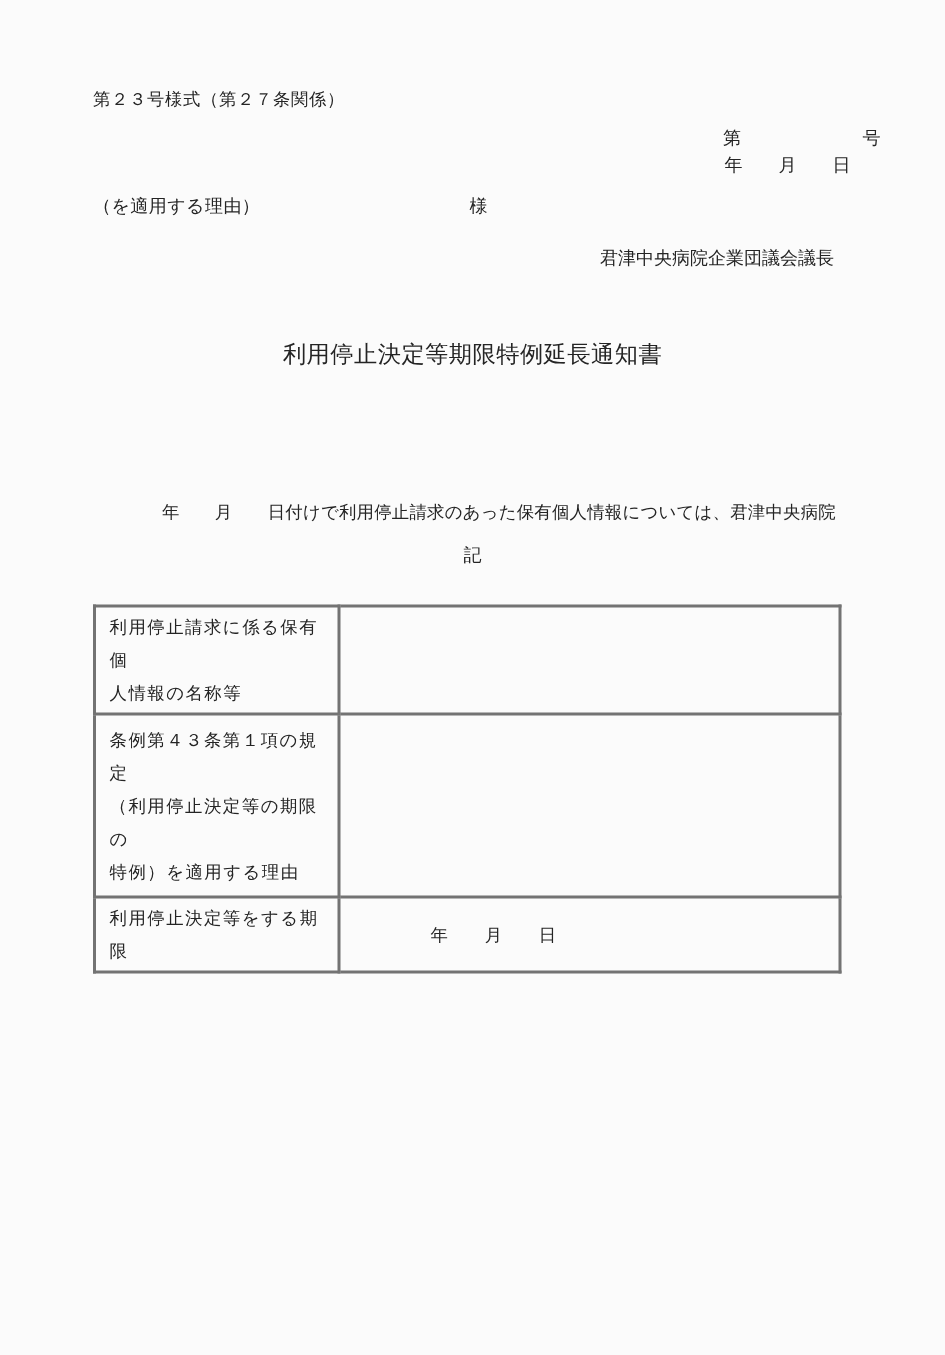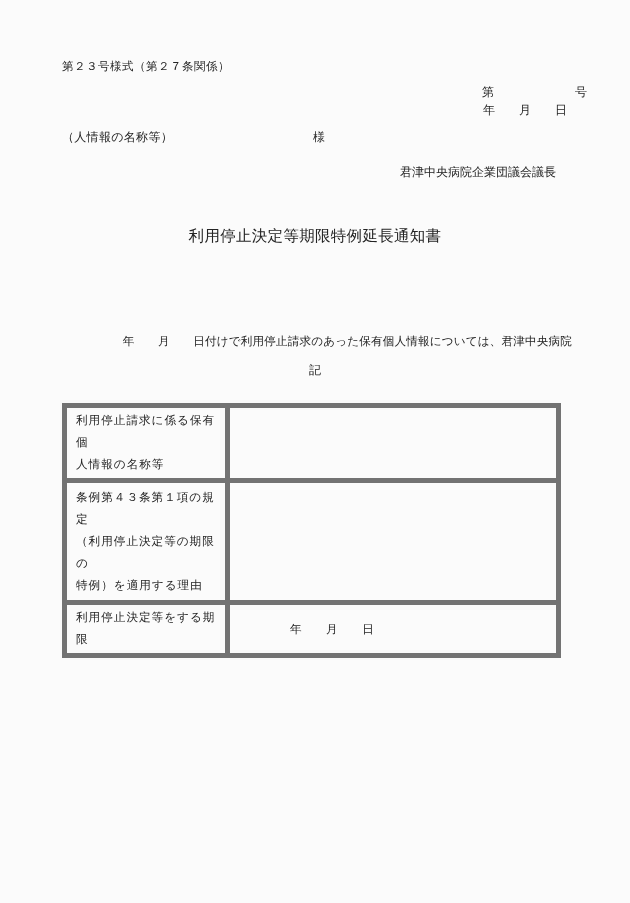--- a/index.html
+++ b/index.html
@@ -9,21 +9,21 @@
   }
   .page {
     position: relative;
     width: 630px;
     height: 903px;
     background: #fbfbfb;
     color: #242424;
     font-family: "DejaVu Serif", "Liberation Serif", serif;
     overflow: hidden;
   }
-  .abs { position: absolute; white-space: pre; text-align: right; }
+  .abs { position: absolute; white-space: pre; }
 
   .form-number {
     left: 62px; top: 59px;
     font-size: 11.5px;
     letter-spacing: 0.5px;
   }
   .doc-number {
     left: 482px; top: 84px;
     width: 105px;
     display: flex;
@@ -77,24 +77,23 @@
 
   .detail-table {
     position: absolute;
     left: 62px; top: 403px;
     width: 499px;
     height: 245px;
     border-collapse: collapse;
     table-layout: fixed;
   }
   .detail-table td {
-    border: 5px solid #737373;
+    border: 2px solid #737373;
     vertical-align: middle;
     padding: 0;
-    font-family: Liberation Mono, monospace;
   }
   .detail-table col.c1 { width: 163px; }
   .detail-table tr.r1 { height: 62px; }
   .detail-table tr.r2 { height: 122px; padding-left: 12px; }
   .detail-table tr.r3 { height: 50px; }
   .label-text {
     white-space: pre-line;
     font-size: 11.6px;
     line-height: 22px;
     letter-spacing: 1px;
@@ -120,21 +119,21 @@
     <span>第</span>
     <span>号</span>
   </div>
 
   <div class="abs date-line">
     <span>年</span>
     <span>月</span>
     <span>日</span>
   </div>
 
-  <div class="abs addressee">（人情報の名称等）</div>
+  <div class="abs addressee">（を適用する理由）</div>
 
   <div class="abs honorific">様</div>
 
   <div class="abs issuer">君津中央病院企業団議会議長</div>
 
   <div class="abs doc-title">利用停止決定等期限特例延長通知書</div>
 
   <div class="abs body-text">
     <div class="line indented">年　　月　　日付けで利用停止請求のあった保有個人情報については、君津中央病院</div>
   </div>

